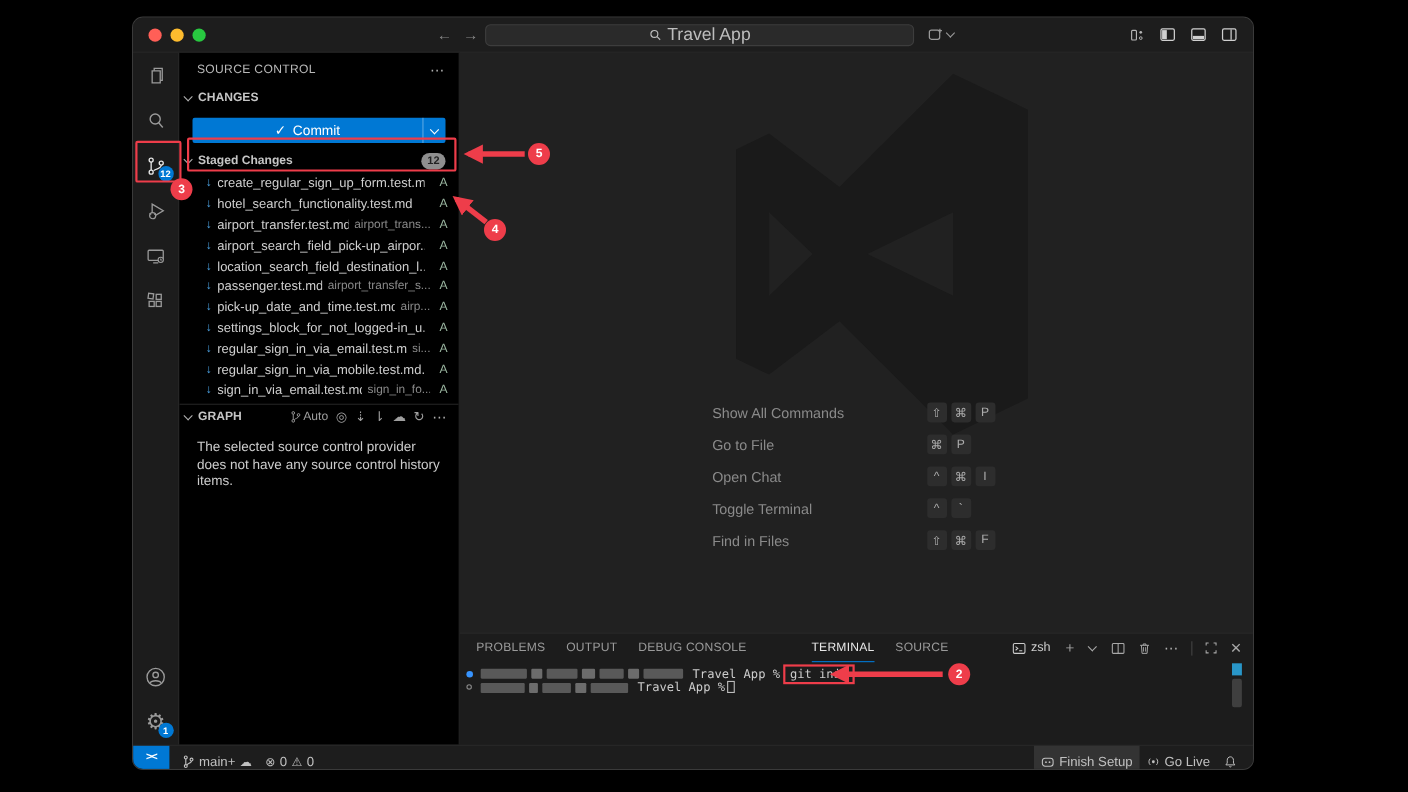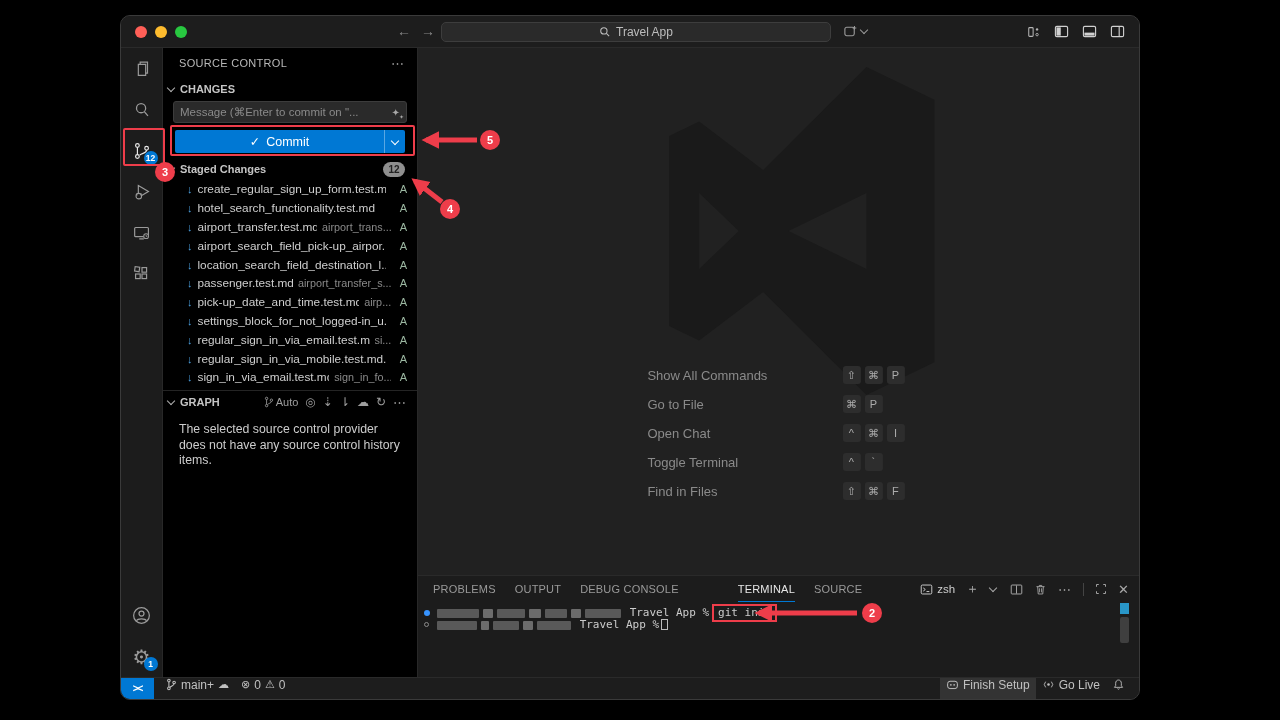--- a/index.html
+++ b/index.html
@@ -9,21 +9,21 @@
     background:#1f1f1f; border:1px solid #3a3a3a; border-radius:10px; overflow:hidden; }
 
   
   .titlebar { position:relative; height:32px; background:#1d1d1d; border-bottom:1px solid #2a2a2a; }
   .traffic { position:absolute; left:14px; top:10px; display:flex; gap:8px; }
   .tl { width:12px; height:12px; border-radius:50%; }
   .tl.red{background:#ff5f57}.tl.yel{background:#febc2e}.tl.grn{background:#28c840}
   .navarrows { position:absolute; left:276px; top:7px; display:flex; gap:10px; color:#8a8a8a; font-size:14px; }
   .cmdcenter { position:absolute; left:320px; top:6px; width:390px; height:20px; background:#2a2a2a;
     border:1px solid #3d3d3d; border-radius:5px; display:flex; align-items:center; justify-content:center;
-    gap:5px; color:#bdbdbd; font-size:12px; }
+    gap:5px; color:#bdbdbd; font-size:16px; }
   .copilot-area { position:absolute; left:722px; top:8px; display:flex; align-items:center; gap:3px; color:#9a9a9a; }
   .layoutctrls { position:absolute; right:14px; top:8px; display:flex; gap:13px; align-items:center; }
 
   
   .main { position:absolute; top:32px; left:0; right:0; bottom:22px; display:flex; }
 
   .activitybar { width:42px; background:#1c1c1c; border-right:1px solid #282828; display:flex;
     flex-direction:column; align-items:center; }
   .ab-item { width:42px; height:41px; display:flex; align-items:center; justify-content:center; position:relative; }
   .ab-badge { position:absolute; right:5px; bottom:6px; min-width:14px; height:14px; border-radius:8px;
@@ -100,21 +100,21 @@
   .gitinit { border:2px solid #ee3d4a; padding:0 4px 1px; margin-left:3px; }
   .cursor { display:inline-block; width:7px; height:11px; border:1px solid #bcbcbc; vertical-align:-2px; margin-left:2px;}
   .term-marker { position:absolute; right:10px; top:27px; width:9px; height:11px; background:#2996c8; }
   .term-thumb { position:absolute; right:10px; top:41px; width:9px; height:26px; background:#3f3f3f; border-radius:2px;}
 
   
   .statusbar { position:absolute; left:0; right:0; bottom:0; height:22px; background:#1d1d1d;
     border-top:1px solid #2a2a2a; display:flex; align-items:center; font-size:12px; color:#c0c0c0; }
   .remote-btn { width:33px; height:100%; background:#0078d4; color:#fff; display:flex; align-items:center;
     justify-content:center; font-size:10px; font-weight:bold; letter-spacing:-1px; }
-  .sb-item { display:flex; align-items:flex-start; gap:4px; padding:0 6px; height:100%; }
+  .sb-item { display:flex; align-items:flex-end; gap:4px; padding:0 6px; height:100%; }
   .sb-right { margin-left:auto; display:flex; align-items:center; height:100%; padding-right:8px; }
   .sb-hl { background:#333333; }
   .sb-ic { font-size:11px; color:#c0c0c0; }
 
   
   .ann-box { position:absolute; border:2.5px solid #ee3d4a; border-radius:2px; pointer-events:none; }
   .ann-circle { position:absolute; width:20px; height:20px; border-radius:50%; background:#ee3d4a; color:#fff;
     font-size:11px; font-weight:bold; display:flex; align-items:center; justify-content:center; pointer-events:none;}
   .ann-svg { position:absolute; left:0; top:0; pointer-events:none; }
 
@@ -234,24 +234,20 @@
     </div>
 
     <div class="sidebar">
       <div class="scm-header">
         <span>SOURCE CONTROL</span>
         <span class="dots">⋯</span>
       </div>
       <div class="sec-row">
         <span class="chev"></span>
         <span>CHANGES</span>
-      </div>
-      <div class="msg-input">
-        <span class="msg-ph">Message (⌘Enter to commit on "...</span>
-        <span class="sparkle">✦</span>
       </div>
       <div class="commit-btn">
         <div class="commit-main">
           <span>✓</span>
           <span>Commit</span>
         </div>
         <div class="commit-drop">
           <span class="chev"></span>
         </div>
       </div>

